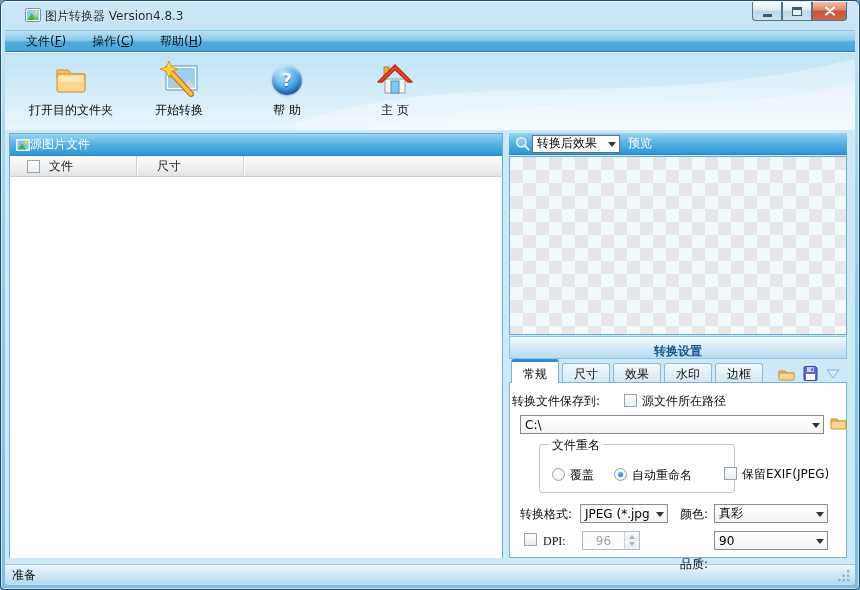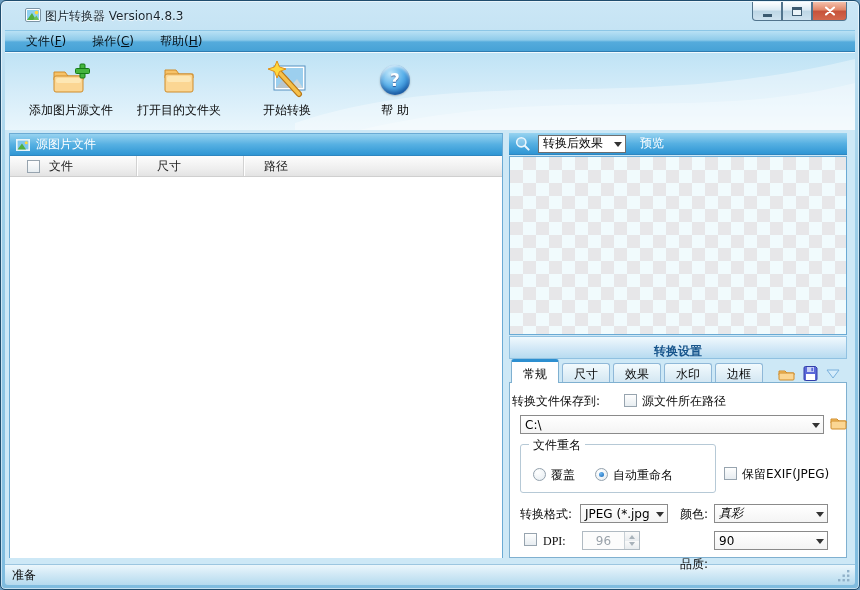--- a/index.html
+++ b/index.html
@@ -44,21 +44,21 @@
     display:flex;align-items:center;justify-content:center;
     background:radial-gradient(circle at 35% 28%,#bfe6fa,#59b0ea 45%,#1d72c2 80%,#1a60a8);
     box-shadow:inset 0 -3px 4px rgba(0,20,80,.35),inset 0 2px 3px rgba(255,255,255,.7),0 1px 2px rgba(0,0,0,.25);
     text-shadow:0 1px 1px rgba(0,0,70,.5);}
 
   
   .content{position:absolute;left:4px;right:4px;top:129px;height:434px;background:#cde8f6;}
 
   
   .lpanel{position:absolute;left:4px;top:3px;width:494px;height:425px;background:#fff;border:1px solid #6aaad4;}
-  .phead{height:22px;display:flex;align-items:center;gap:6px;padding:0 6px;color:#fff;
+  .phead{height:22px;display:flex;align-items:center;padding:0 6px;color:#fff;
     background:linear-gradient(180deg,#98d3f0,#56b0e2 50%,#2f96d4);border-bottom:1px solid #2e86c0;}
   .thead{display:flex;height:21px;align-items:center;border-bottom:1px solid #cfcfcf;
     background:linear-gradient(180deg,#fdfdfd,#efefef 60%,#e3e3e3);}
   .thc{height:100%;display:flex;align-items:center;border-right:1px solid #d2d2d2;box-shadow:1px 0 0 #fff;padding-left:20px;color:#222;}
   .c1{width:127px;}.c2{width:107px;}.c3{flex:1;border-right:none;box-shadow:none;}
   .cb{width:13px;height:13px;border:1px solid #97a4af;background:linear-gradient(180deg,#fefefe,#e7edf1);display:inline-block;flex:none;}
   .tbody{height:381px;background:#fff;}
 
   .rcol{position:absolute;left:504px;top:0;width:338px;height:428px;}
   .pvhead{position:absolute;left:0;top:3px;width:338px;}
@@ -83,21 +83,21 @@
   .tabpanel{position:absolute;left:0;top:252px;width:338px;height:176px;background:#fff;border:1px solid #7fb0d0;z-index:2;}
 
   .lbl{position:absolute;color:#0a0a0a;line-height:14px;white-space:nowrap;}
   .combo{position:absolute;height:19px;border:1px solid #8a8a8a;display:flex;align-items:center;
     background:linear-gradient(180deg,#fff,#f4f4f4);padding-left:4px;overflow:hidden;white-space:nowrap;color:#000;}
   .combo .carat{flex:none;}
   .radio{position:absolute;width:13px;height:13px;border:1px solid #93a1ad;border-radius:50%;
     background:radial-gradient(circle at 35% 30%,#fff,#e4ebf0);}
   .radio.sel::after{content:"";position:absolute;left:3px;top:3px;width:5px;height:5px;border-radius:50%;
     background:radial-gradient(circle at 35% 30%,#6db6f0,#1568b8);}
-  .gbox{position:absolute;border:1px solid #b6c9d6;border-radius:3px;}
+  .gbox{position:absolute;border:1px solid #b6c9d6;border-radius:3px;margin-left:19px;}
   .glegend{position:absolute;top:-8px;left:8px;background:#fff;padding:0 4px;color:#0a0a0a;}
   .spin{position:absolute;height:19px;border:1px solid #b0bac2;background:#fcfcfc;display:flex;color:#9aa2aa;}
   .spinval{flex:1;display:flex;align-items:center;justify-content:center;}
   .spinbtns{width:15px;border-left:1px solid #c8d0d6;display:flex;flex-direction:column;}
   .spinbtns span{flex:1;display:flex;align-items:center;justify-content:center;background:linear-gradient(180deg,#fafafa,#e8ecef);}
   .tri-u{width:0;height:0;border:3px solid transparent;border-bottom:4px solid #a8b2ba;margin-top:-2px;}
   .tri-d{width:0;height:0;border:3px solid transparent;border-top:4px solid #a8b2ba;margin-bottom:-2px;}
 
   
   .statusbar{position:absolute;left:4px;right:4px;top:563px;height:21px;display:flex;align-items:center;padding-left:7px;
@@ -153,32 +153,20 @@
       </div>
   </div>
 
   <div class="toolbar">
     <svg class="swoosh" width="560" height="78" viewBox="0 0 560 78">
       <path d="M0 70 C 180 10, 330 62, 560 6 L 560 78 L 0 78 Z" fill="rgba(255,255,255,0.35)"></path>
       <path d="M60 78 C 260 30, 400 70, 560 30 L 560 78 Z" fill="rgba(255,255,255,0.28)"></path>
     </svg>
     <div class="tstrip">
 
-      <div class="tbtn">
-        <span class="ticon">
-          <svg width="42" height="38" viewBox="0 0 42 38">
-            <path d="M4 11 h11 l3 4 h15 v4 H4 z" fill="#f6c268" stroke="#cf8c2a"></path>
-            <rect x="4" y="15" width="29" height="16" rx="2" fill="#fbd693" stroke="#cf8c2a"></rect>
-            <rect x="6" y="17" width="25" height="5" rx="2" fill="#fde7b4"></rect>
-            <rect x="30" y="3" width="5" height="14" rx="1" fill="#45b53e" stroke="#167a16"></rect>
-            <rect x="25.5" y="7.5" width="14" height="5" rx="1" fill="#45b53e" stroke="#167a16"></rect>
-          </svg>
-        </span>
-        <span class="tlabel">添加图片源文件</span>
-      </div>
 
       <div class="tbtn">
         <span class="ticon">
           <svg width="42" height="38" viewBox="0 0 42 38">
             <path d="M7 9 h11 l3 4 h14 v4 H7 z" fill="#f6c268" stroke="#cf8c2a"></path>
             <rect x="7" y="13" width="28" height="18" rx="2" fill="#fbd693" stroke="#cf8c2a"></rect>
             <rect x="9" y="15" width="24" height="6" rx="2" fill="#fde7b4"></rect>
           </svg>
         </span>
         <span class="tlabel">打开目的文件夹</span>
@@ -201,20 +189,31 @@
 
       <div class="tbtn">
         <span class="ticon">
           <span class="hicon">
               <span>?</span>
             </span>
         </span>
         <span class="tlabel">帮 助</span>
       </div>
 
+      <div class="tbtn">
+        <span class="ticon">
+          <svg width="38" height="34" viewBox="0 0 38 34">
+            <rect x="8" y="4" width="5" height="9" fill="#f4a838" stroke="#c87820"></rect>
+            <rect x="9" y="16" width="20" height="14" fill="#f3f3f3" stroke="#9a9a9a"></rect>
+            <polygon points="19,2 36,19 32,19 19,6.5 6,19 2,19" fill="#e84a2a" stroke="#bb2d10" stroke-width="1.5" stroke-linejoin="round"></polygon>
+            <rect x="15" y="18" width="8" height="12" fill="#7cc8f0" stroke="#4a94c8"></rect>
+          </svg>
+        </span>
+        <span class="tlabel">主 页</span>
+      </div>
 
     </div>
   </div>
 
   <div class="content">
 
     <div class="lpanel">
       <div class="phead">
         <svg width="14" height="12" viewBox="0 0 14 12">
           <rect x="0.5" y="0.5" width="13" height="11" fill="#fff" stroke="#e8f4fa"></rect>
@@ -224,23 +223,20 @@
         </svg>
         <span>源图片文件</span>
       </div>
       <div class="thead">
         <div class="thc c1">
           <span class="cb" style="margin-right:9px;margin-left:-3px;"></span>
           <span>文件</span>
         </div>
         <div class="thc c2">
             <span>尺寸</span>
-          </div>
-        <div class="thc c3">
-            <span>路径</span>
           </div>
       </div>
       <div class="tbody"></div>
     </div>
 
     <div class="rcol">
 
       <div class="phead pvhead">
         <svg width="15" height="15" viewBox="0 0 15 15">
           <circle cx="6.3" cy="6.3" r="4.6" fill="rgba(255,255,255,0.25)" stroke="#eaf6fd" stroke-width="1.6"></circle>
@@ -335,21 +331,21 @@
 
         <span class="cb abs" style="left:214px;top:84px;"></span>
         <span class="lbl" style="left:232px;top:84px;">保留EXIF(JPEG)</span>
 
         <span class="lbl" style="left:10px;top:124px;">转换格式:</span>
         <div class="combo" style="left:70px;top:121px;width:88px;">
           <span>JPEG (*.jpg</span>
           <span class="carat" style="margin-right:3px;"></span>
         </div>
         <span class="lbl" style="left:170px;top:124px;">颜色:</span>
-        <div class="combo" style="left:204px;top:121px;width:114px;font-style:italic;">
+        <div class="combo" style="left:204px;top:121px;width:114px;">
           <span>真彩</span>
           <span class="carat" style="margin-right:3px;"></span>
         </div>
 
         <span class="cb abs" style="left:14px;top:150px;"></span>
         <span class="lbl" style="left:33px;top:151px;font-family:Liberation Serif, serif;">DPI:</span>
         <div class="spin" style="left:72px;top:148px;width:58px;">
           <span class="spinval">96</span>
           <span class="spinbtns">
             <span>

